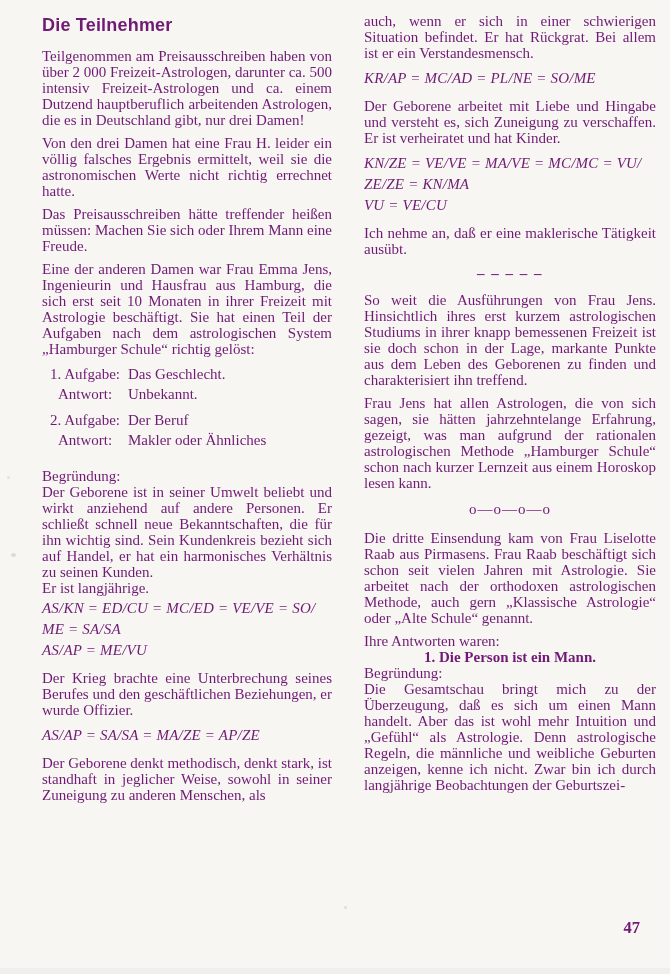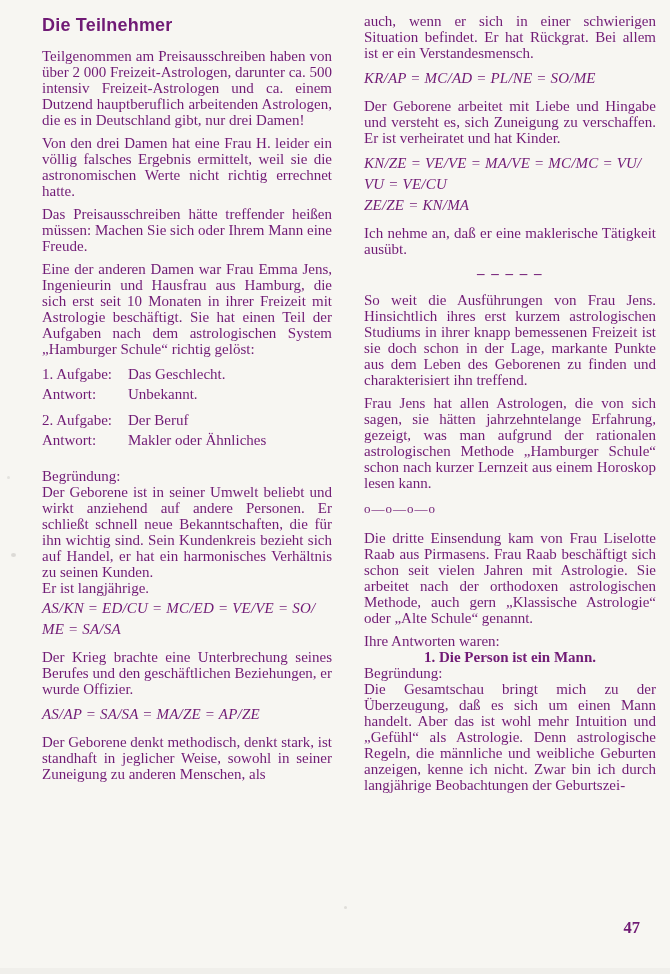--- a/index.html
+++ b/index.html
@@ -47,21 +47,21 @@
   p.bold-line { font-weight: 700; text-align: center; margin-bottom: 0; }
   p.plain { text-align: left; }
 
   .qa-block { margin: 2px 0 5px 0; }
   .qa-block.last { margin-bottom: 0; }
   .qa-row {
     display: flex;
     font-size: 15px;
     line-height: 20.4px;
   }
-  .qa-label { flex: 0 0 86px; }
+  .qa-label { flex: 0 0 86px; text-align: center; }
   .qa-value { flex: 1; }
 
   .mt-lg { margin-top: 17px; }
   .mt-sm { margin-top: 5px; }
 
   .formula-block { margin: 2px 0 9px 0; font-style: italic; }
   .formula {
     font-size: 15px;
     line-height: 21px;
     text-align: left;
@@ -72,22 +72,22 @@
 
   .sep-dashes {
     text-align: center;
     font-size: 15px;
     line-height: 18px;
     letter-spacing: 1.5px;
     margin: 4px 0 10px 0;
     font-weight: 700;
   }
   .sep-circles {
-    text-align: left;
-    font-size: 13px;
+    text-align: center;
+    font-size: 15px;
     line-height: 18px;
     letter-spacing: 1px;
     margin: 9px 0 12px 0;
   }
 
   .page-number {
     position: absolute;
     right: 30px;
     bottom: 36px;
     font-size: 16.5px;
@@ -146,20 +146,21 @@
         </div>
       </div>
 
       <p class="label-line mt-lg">Begründung:</p>
       <p class="tight">Der Geborene ist in seiner Umwelt beliebt und wirkt anziehend auf andere Personen. Er schließt schnell neue Bekanntschaften, die für ihn wichtig sind. Sein Kundenkreis bezieht sich auf Handel, er hat ein harmonisches Verhältnis zu seinen Kunden.</p>
       <p class="tight plain">Er ist langjährige.</p>
 
       <div class="formula-block">
         <p class="formula">AS/KN = ED/CU = MC/ED = VE/VE = SO/</p>
         <p class="formula">ME = SA/SA</p>
+        <p class="formula">AS/AP = ME/VU</p>
       </div>
 
       <p>Der Krieg brachte eine Unterbrechung seines Berufes und den geschäftlichen Beziehungen, er wurde Offizier.</p>
 
       <div class="formula-block">
         <p class="formula">AS/AP = SA/SA = MA/ZE = AP/ZE</p>
       </div>
 
       <p class="mt-sm">Der Geborene denkt methodisch, denkt stark, ist standhaft in jeglicher Weise, sowohl in seiner Zuneigung zu anderen Menschen, als</p>
     </div>
@@ -168,22 +169,22 @@
       <p>auch, wenn er sich in einer schwierigen Situation befindet. Er hat Rückgrat. Bei allem ist er ein Verstandesmensch.</p>
 
       <div class="formula-block">
         <p class="formula">KR/AP = MC/AD = PL/NE = SO/ME</p>
       </div>
 
       <p>Der Geborene arbeitet mit Liebe und Hingabe und versteht es, sich Zuneigung zu verschaffen. Er ist verheiratet und hat Kinder.</p>
 
       <div class="formula-block">
         <p class="formula">KN/ZE = VE/VE = MA/VE = MC/MC = VU/</p>
+        <p class="formula">ZE/ZE = KN/MA</p>
         <p class="formula">VU = VE/CU</p>
-        <p class="formula">ZE/ZE = KN/MA</p>
       </div>
 
       <p>Ich nehme an, daß er eine maklerische Tätigkeit ausübt.</p>
 
       <div class="sep-dashes">– – – – –</div>
 
       <p>So weit die Ausführungen von Frau Jens. Hinsichtlich ihres erst kurzem astrologischen Studiums in ihrer knapp bemessenen Freizeit ist sie doch schon in der Lage, markante Punkte aus dem Leben des Geborenen zu finden und charakterisiert ihn treffend.</p>
       <p>Frau Jens hat allen Astrologen, die von sich sagen, sie hätten jahrzehntelange Erfahrung, gezeigt, was man aufgrund der rationalen astrologischen Methode „Hamburger Schule“ schon nach kurzer Lernzeit aus einem Horoskop lesen kann.</p>
 
       <div class="sep-circles">o—o—o—o</div>

